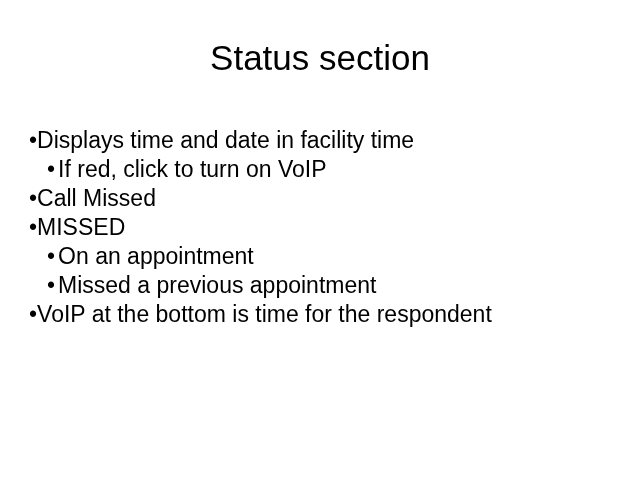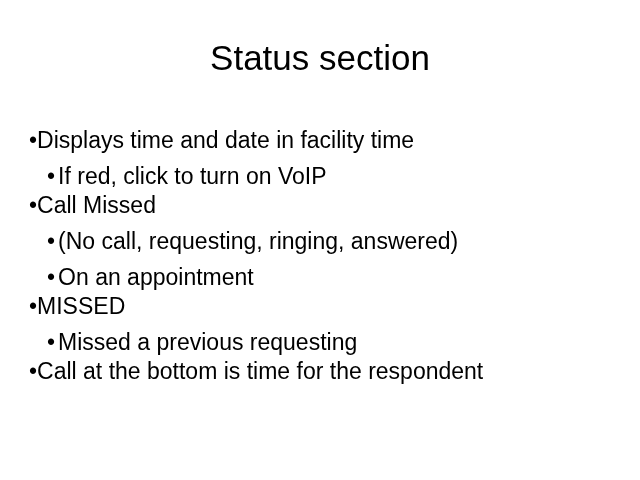--- a/index.html
+++ b/index.html
@@ -34,21 +34,21 @@
     top: 126px;
     left: 0;
     width: 640px;
   }
   .line {
     font-size: 23px;
     line-height: 29px;
     white-space: nowrap;
   }
   .lvl1 { padding-left: 29px; }
-  .lvl2 { padding-left: 47px; margin-top: 7px; }
+  .lvl2 { padding-left: 47px; }
   .lvl1 > .dot { margin-right: 0px; }
   .lvl2 > .dot { margin-right: 3px; }
 </style>
 </head>
 <body>
 
 <div id="slide">
 
   <div id="title">Status section</div>
 
@@ -60,35 +60,32 @@
 
 
     <div class="line lvl2">
       <span class="dot">•</span><span>If red, click to turn on VoIP</span>
     </div>
 
     <div class="line lvl1">
       <span class="dot">•</span><span>Call Missed</span>
     </div>
 
-    <div class="line lvl2">
-      <span class="dot">•</span><span>(No call, requesting, ringing, answered)</span>
-    </div>
 
-
-    <div class="line lvl2">
-      <span class="dot">•</span><span>On an appointment</span>
-    </div>
 
     <div class="line lvl1">
       <span class="dot">•</span><span>MISSED</span>
     </div>
 
     <div class="line lvl2">
-      <span class="dot">•</span><span>Missed a previous requesting</span>
+      <span class="dot">•</span><span>On an appointment</span>
+    </div>
+
+    <div class="line lvl2">
+      <span class="dot">•</span><span>Missed a previous appointment</span>
     </div>
 
     <div class="line lvl1">
-      <span class="dot">•</span><span>Call at the bottom is time for the respondent</span>
+      <span class="dot">•</span><span>VoIP at the bottom is time for the respondent</span>
     </div>
 
   </div>
 </div>
 
 </body></html>

